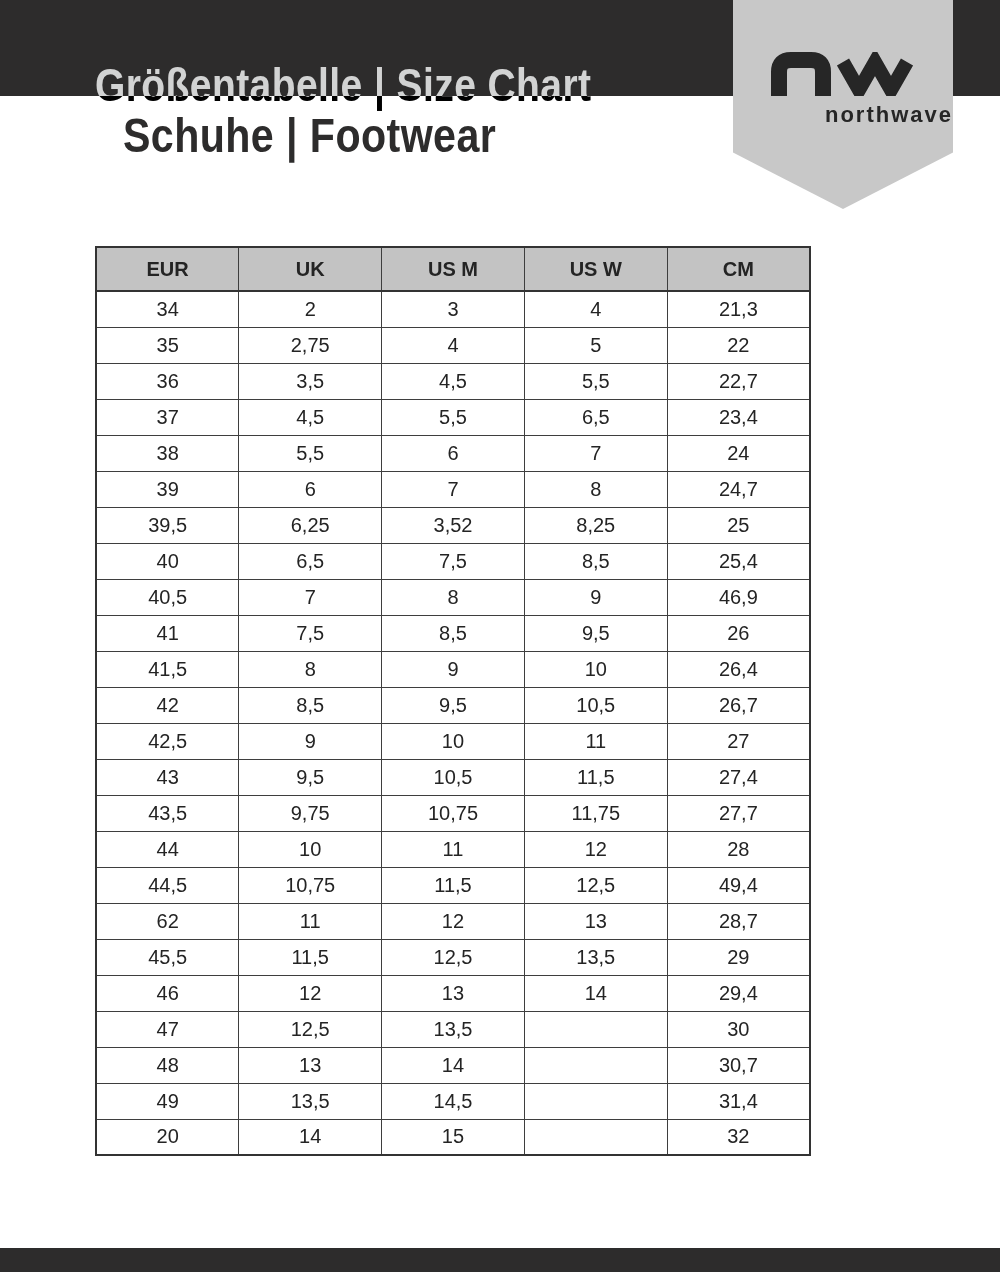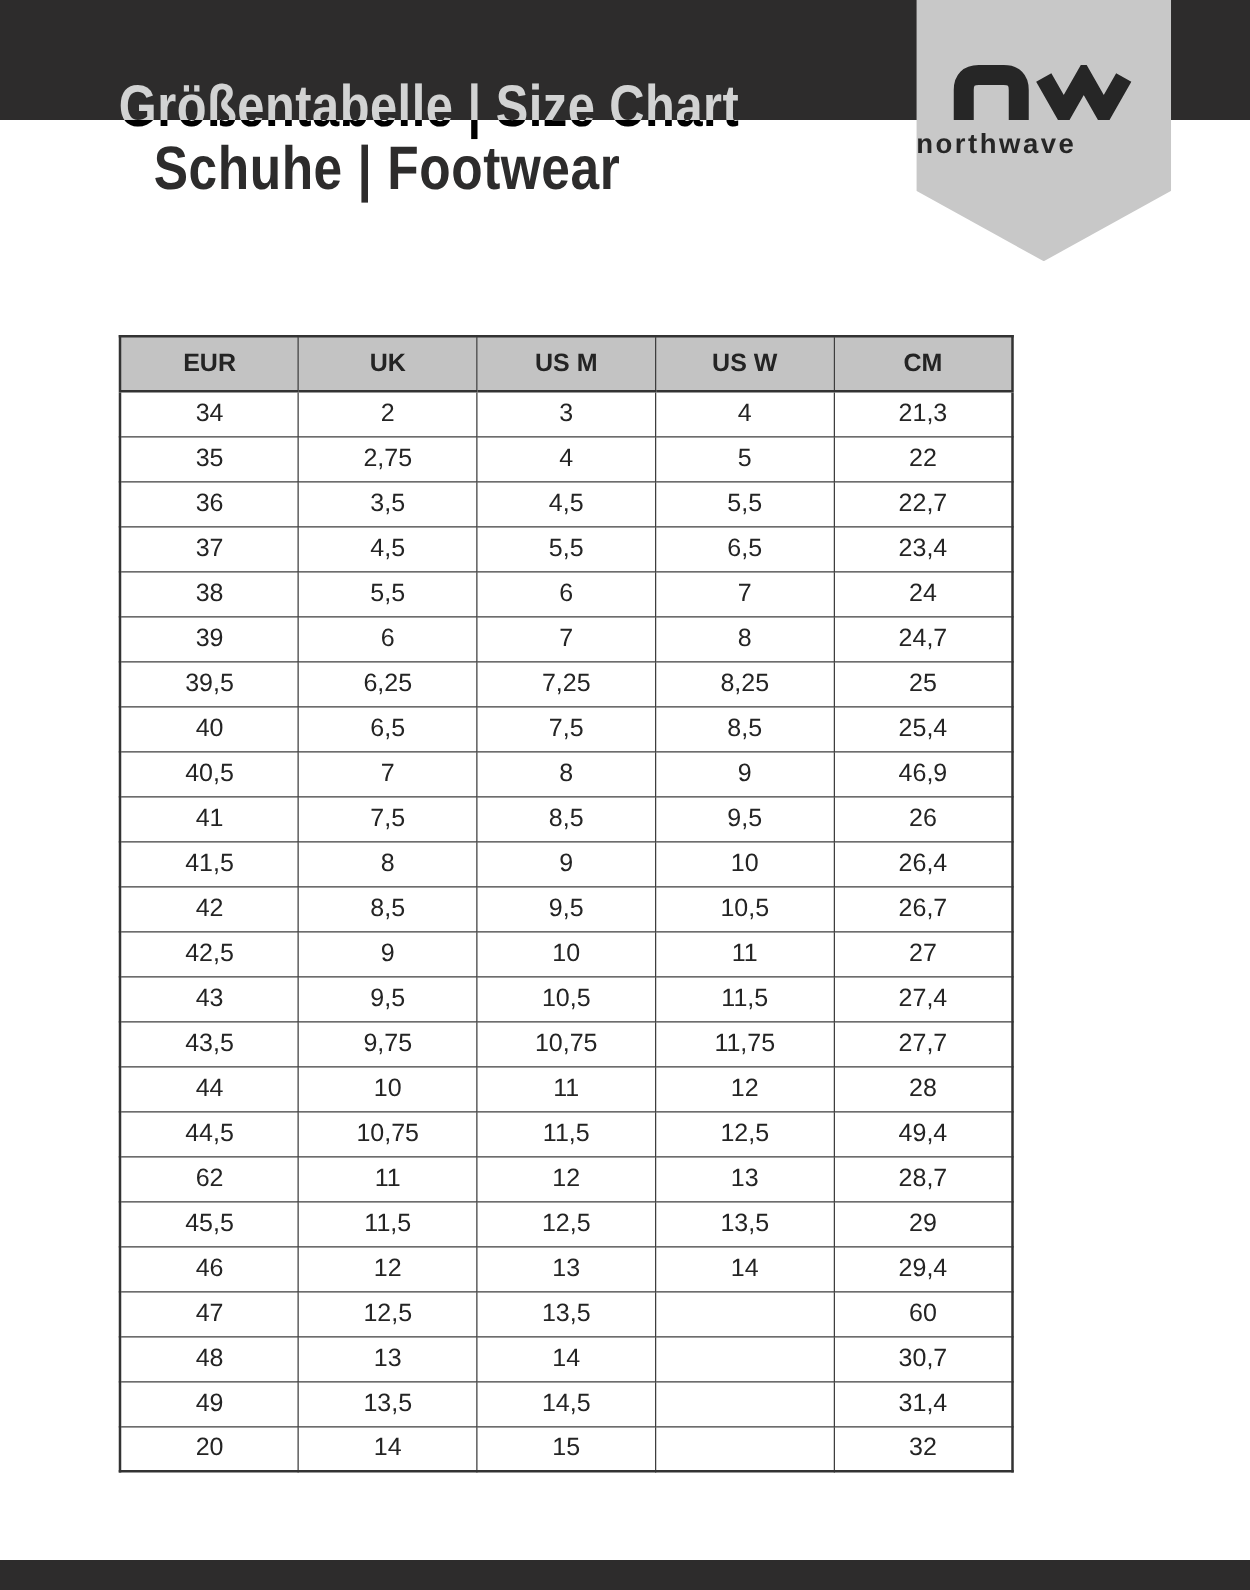--- a/index.html
+++ b/index.html
@@ -28,33 +28,33 @@
     color:var(--title-white);mix-blend-mode:difference;
     transform:scaleX(0.83);transform-origin:0 0;letter-spacing:0.5px;
   }
   .subtitle{
     position:absolute;left:123px;top:111px;z-index:2;
     font-size:49px;font-weight:700;line-height:1;white-space:nowrap;
     color:var(--band-dark);
     transform:scaleX(0.84);transform-origin:0 0;letter-spacing:0.5px;
   }
   .pennant{
-    position:absolute;left:733px;top:0;width:204px;height:209px;z-index:2;
+    position:absolute;left:733px;top:0;width:220px;height:209px;z-index:2;
     background:var(--pennant-gray);
     clip-path:polygon(0 0,100% 0,100% 73%,50% 100%,0 73%);
-    text-align:left;
+    text-align:right;
   }
   .nw-logo{display:block;margin:52px auto 0 auto;}
   .wordmark{
     margin-top:6px;
     font-size:22px;font-weight:700;letter-spacing:2px;
     color:#262626;text-transform:lowercase;
   }
   .size-table{
-    position:absolute;left:95px;top:268px;width:716px;z-index:2;
+    position:absolute;left:95px;top:246px;width:716px;z-index:2;
     border-collapse:collapse;table-layout:fixed;
     border:2px solid var(--border-strong);
   }
   .size-table th{
     height:44px;background:var(--header-gray);
     font-size:20px;font-weight:700;color:var(--text-dark);
     border:1px solid var(--border-col);
     border-bottom:2px solid var(--border-strong);
     text-align:center;vertical-align:middle;
   }
@@ -137,21 +137,21 @@
         <tr>
           <td>39</td>
           <td>6</td>
           <td>7</td>
           <td>8</td>
           <td>24,7</td>
         </tr>
         <tr>
           <td>39,5</td>
           <td>6,25</td>
-          <td>7,25</td>
+          <td>3,52</td>
           <td>8,25</td>
           <td>25</td>
         </tr>
         <tr>
           <td>40</td>
           <td>6,5</td>
           <td>7,5</td>
           <td>8,5</td>
           <td>25,4</td>
         </tr>
@@ -237,21 +237,21 @@
           <td>12</td>
           <td>13</td>
           <td>14</td>
           <td>29,4</td>
         </tr>
         <tr>
           <td>47</td>
           <td>12,5</td>
           <td>13,5</td>
           <td></td>
-          <td>60</td>
+          <td>30</td>
         </tr>
         <tr>
           <td>48</td>
           <td>13</td>
           <td>14</td>
           <td></td>
           <td>30,7</td>
         </tr>
         <tr>
           <td>49</td>

